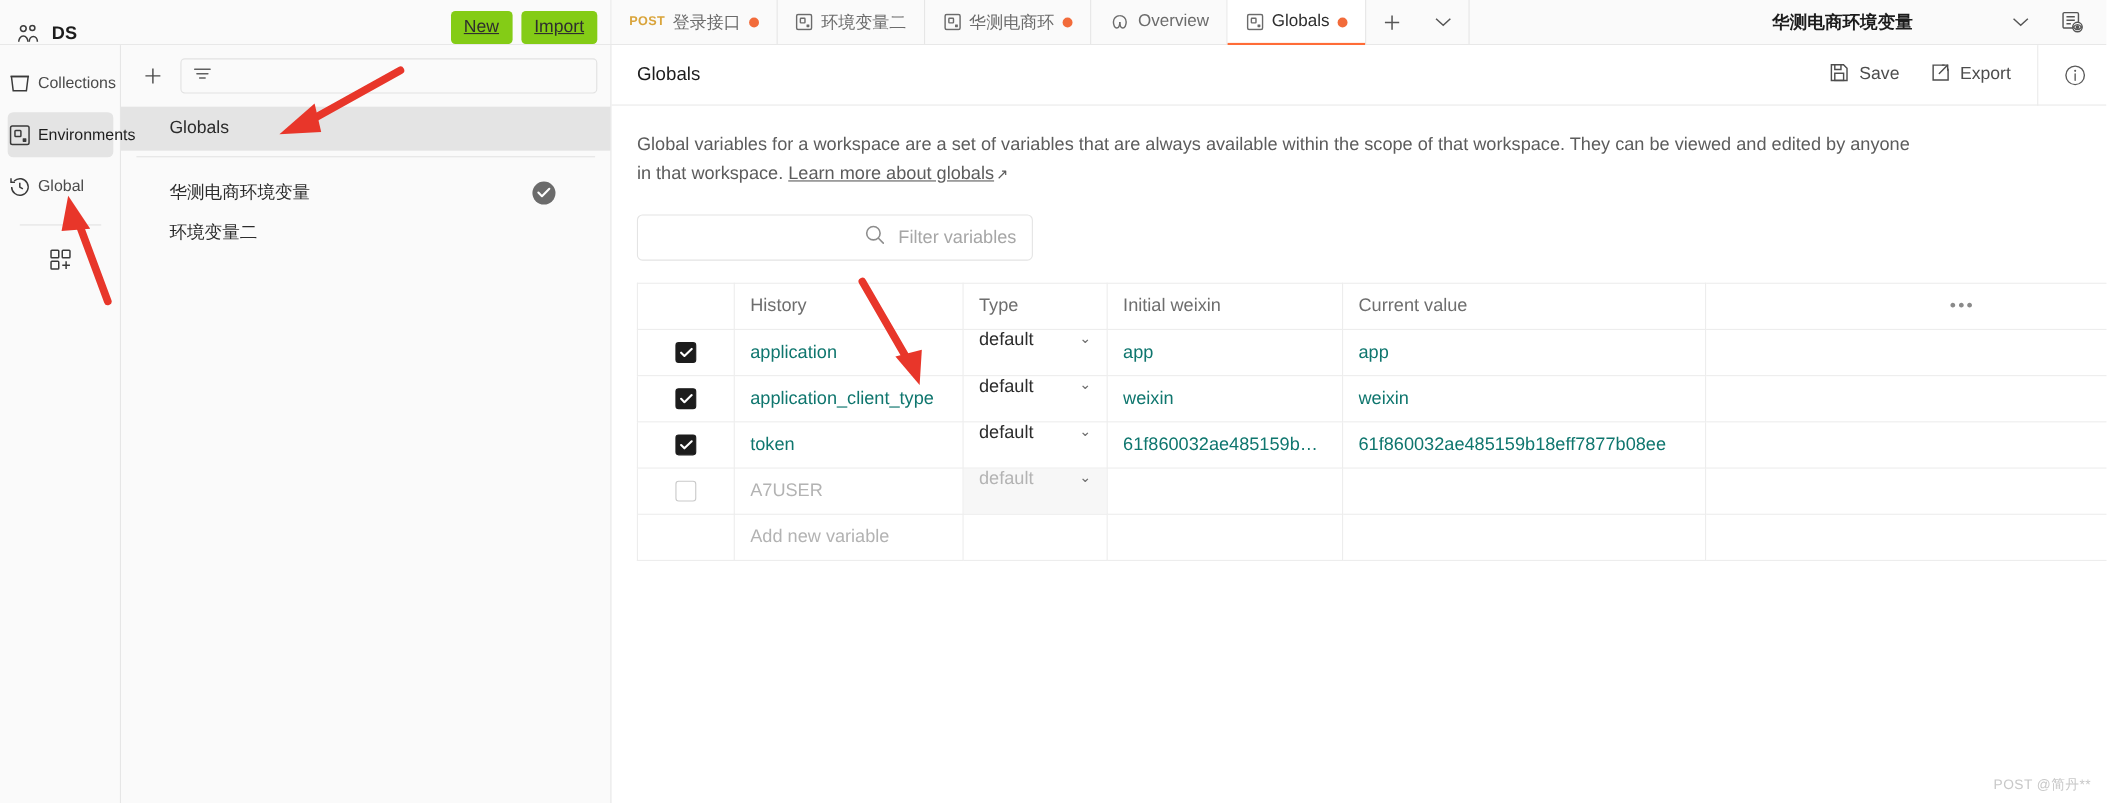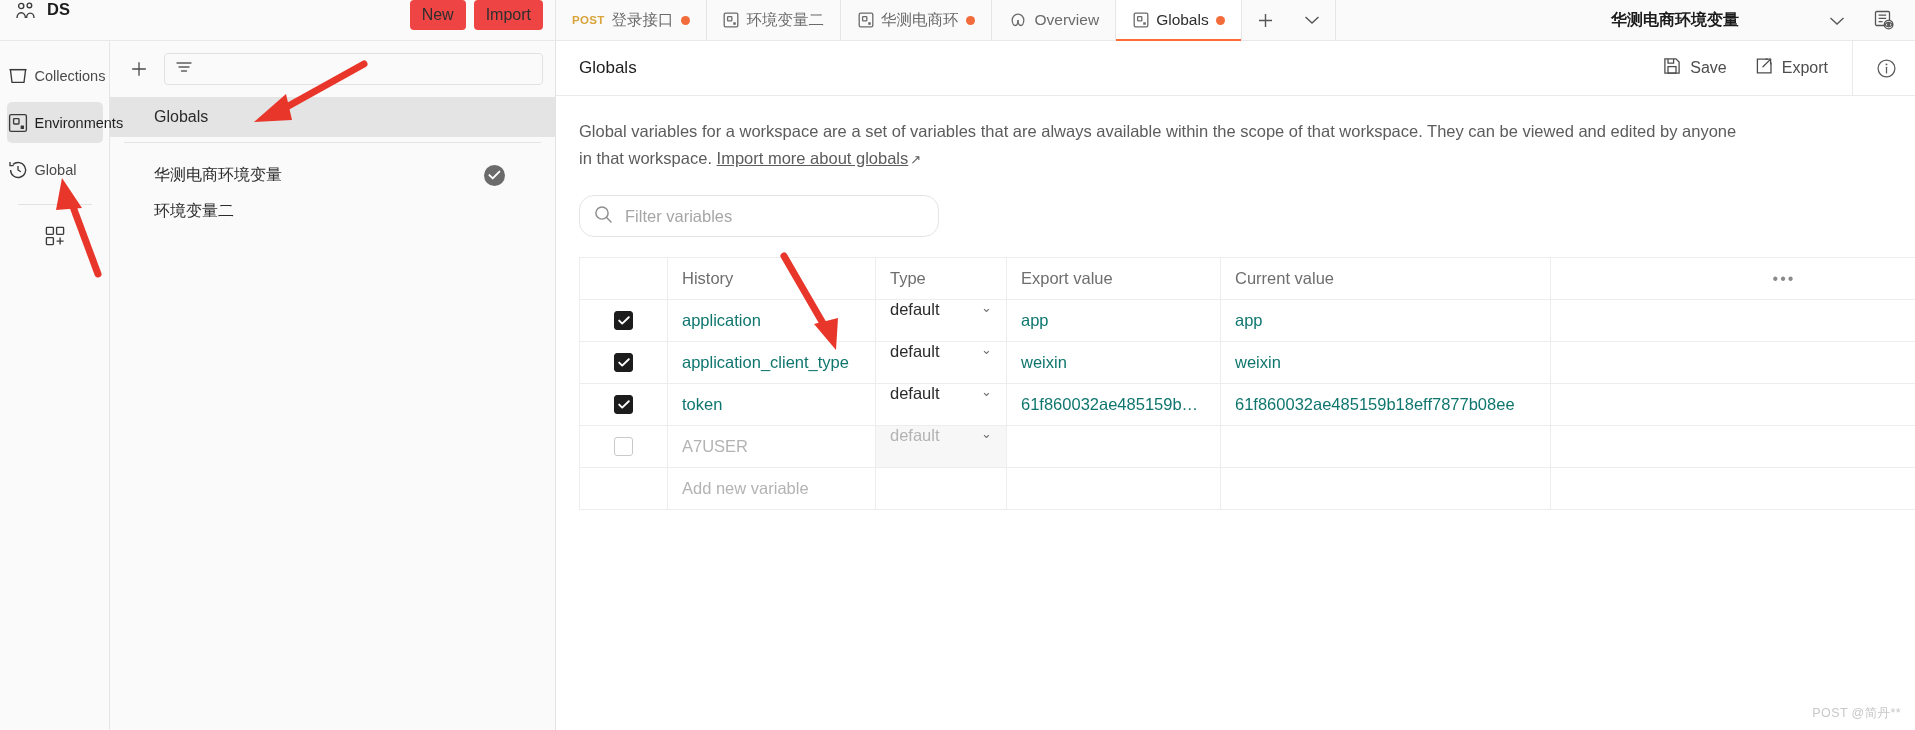--- a/index.html
+++ b/index.html
@@ -14,33 +14,33 @@
 
   
   .topbar {
     height: 41px; flex: 0 0 41px;
     display: flex; align-items: stretch;
     background: #fafafa;
     border-bottom: 1px solid #e8e8e8;
   }
   .tb-left {
     width: 556px; flex: 0 0 556px;
-    display: flex; align-items: flex-start;
+    display: flex; align-items: flex-end;
     padding-left: 14px;
     background: #fafafa;
     border-right: 1px solid #e6e6e6;
   }
   .ws-icon { width: 24px; height: 20px; display:flex; align-items:center; justify-content:center; color:#3c3c3c; }
   .ws-name { font-size: 16.5px; font-weight: 700; color: #1c1c1c; margin-left: 9px; letter-spacing: .1px; }
   .tb-left-spacer { flex: 1 1 auto; }
   .btn-plain {
     font-size: 16px; color: #2e2e2e;
-    background: #ef4444; border: none; border-radius: 4px;
+    background: #84cc16; border: none; border-radius: 4px;
     padding: 6px 12px; margin-right: 8px; cursor: pointer;
-    font-family: inherit; line-height: 1.1;
+    font-family: inherit; line-height: 1.1; text-decoration: underline;
   }
   .btn-plain:last-child { margin-right: 12px; }
 
   .tb-tabs { flex: 1 1 auto; display: flex; align-items: stretch; background: #fafafa; min-width:0; }
   .tab {
     display: flex; align-items: center; gap: 7px;
     padding: 0 16px; height: 100%;
     font-size: 15.5px; color: #6b6b6b;
     border-right: 1px solid #e6e6e6;
     cursor: pointer; white-space: nowrap; position: relative;
@@ -138,22 +138,22 @@
 
   .desc {
     padding: 22px 23px 0 23px;
     font-size: 16.5px; line-height: 1.62; color: #5c5c5c; max-width: 1210px;
   }
   .desc a { color:#5c5c5c; text-decoration: underline; cursor:pointer; }
   .ext-arrow { font-size: 13px; color:#5c5c5c; margin-left: 2px; }
 
   .filterbar { padding: 24px 23px 0 23px; }
   .filter-input {
-    width: 360px; height: 42px; border: 1px solid #e4e4e4; border-radius: 15px;
-    display:flex; align-items:center; gap: 12px; padding: 0 14px; cursor: text;
+    width: 360px; height: 42px; border: 1px solid #e4e4e4; border-radius: 5px;
+    display:flex; align-items:center; gap: 12px; padding: 0 14px; cursor: text; justify-content: flex-end;
   }
   .filter-input .ph { font-size: 16.5px; color: #a6a6a6; }
 
   
   .tablewrap { padding: 20px 23px 0 23px; }
   table.vars { width: 1438px; border-collapse: collapse; table-layout: fixed; }
   table.vars th, table.vars td { border: 1px solid #ededed; padding: 0; height: 42px; }
   table.vars thead th { font-weight: 400; font-size: 16.5px; color: #6e6e6e; text-align: left; }
   .c-check { width: 88px; }
   .c-var   { width: 208px; }
@@ -406,21 +406,21 @@
             <svg width="21" height="21" viewBox="0 0 21 21" fill="none" stroke="currentColor" stroke-width="1.25">
               <circle cx="10.5" cy="10.5" r="8.4"></circle>
               <path d="M10.5 9.3v5.6" stroke-linecap="round"></path>
               <circle cx="10.5" cy="6.4" r=".95" fill="currentColor" stroke="none"></circle>
             </svg>
           </div>
         </div>
       </div>
 
       <div class="desc">
-        <span>Global variables for a workspace are a set of variables that are always available within the scope of that workspace. They can be viewed and edited by anyone in that workspace. </span><a>Import more about globals</a><span class="ext-arrow">↗</span>
+        <span>Global variables for a workspace are a set of variables that are always available within the scope of that workspace. They can be viewed and edited by anyone in that workspace. </span><a>Learn more about globals</a><span class="ext-arrow">↗</span>
       </div>
 
       <div class="filterbar">
         <div class="filter-input">
           <span>
             <svg width="19" height="19" viewBox="0 0 19 19" fill="none" stroke="#8d8d8d" stroke-width="1.45" stroke-linecap="round">
               <circle cx="8" cy="8" r="6.1"></circle>
                 <path d="M12.6 12.6l4.4 4.4"></path>
             </svg>
           </span>
@@ -438,21 +438,21 @@
                     <span>History</span>
                   </div>
                 </th>
               <th class="c-type">
                   <div class="cell-pad">
                     <span>Type</span>
                   </div>
                 </th>
               <th class="c-init">
                   <div class="cell-pad">
-                    <span>Export value</span>
+                    <span>Initial weixin</span>
                   </div>
                 </th>
               <th class="c-curr">
                   <div class="cell-pad">
                     <span>Current value</span>
                   </div>
                 </th>
               <th class="c-more">
                   <div class="more-cell">•••</div>
                 </th>

